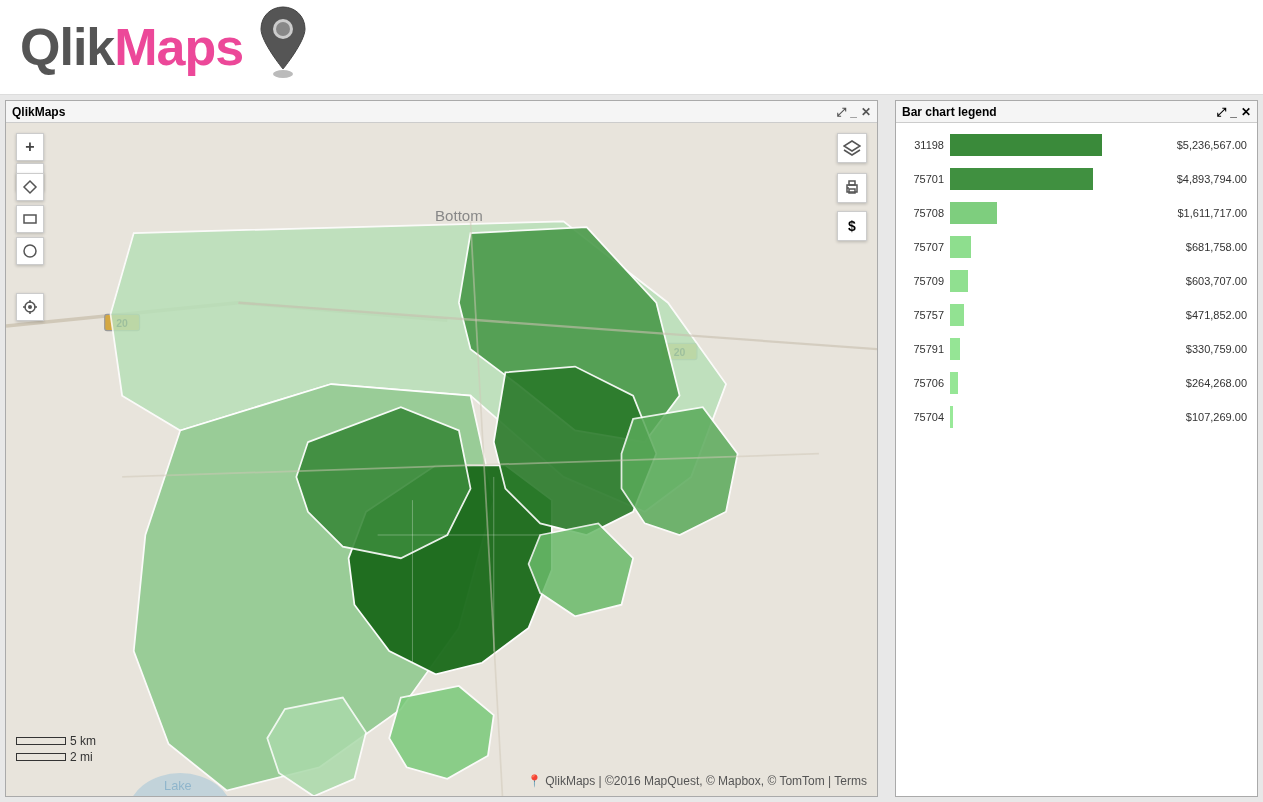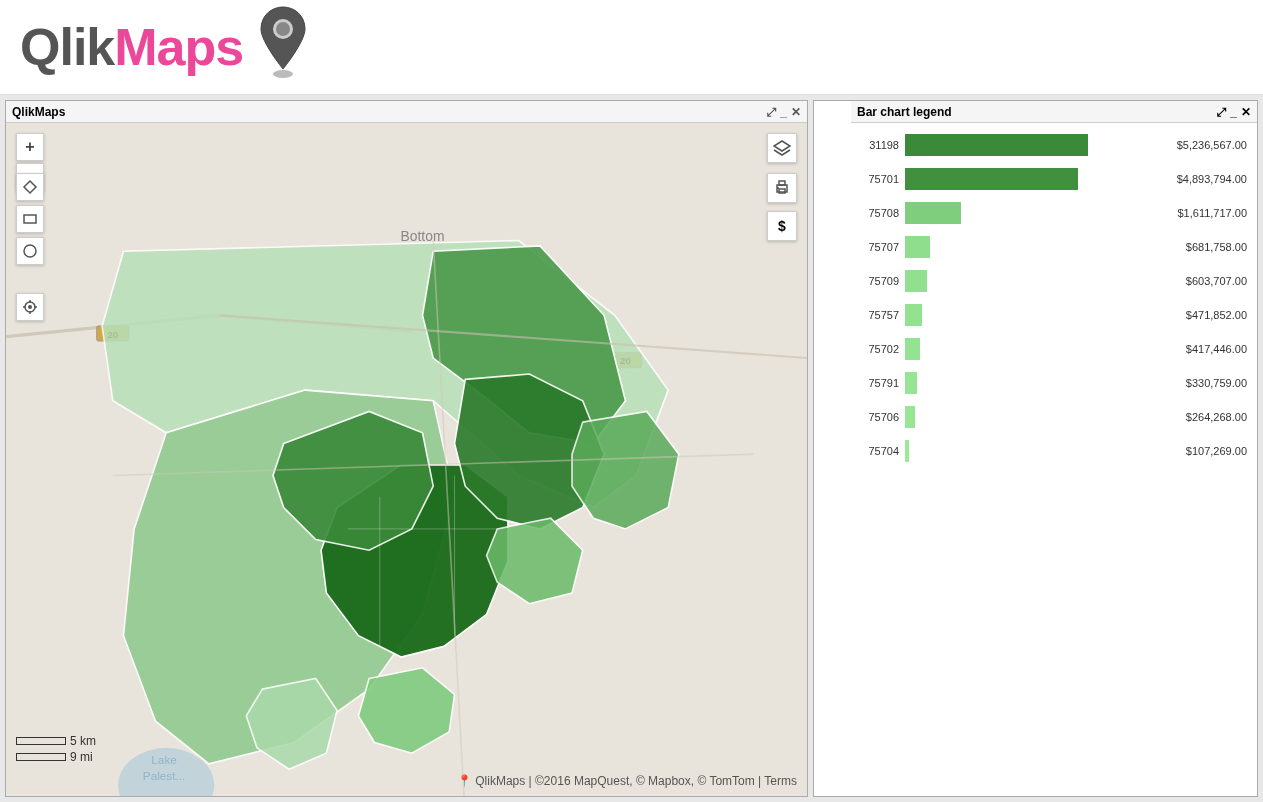--- a/index.html
+++ b/index.html
@@ -243,27 +243,26 @@
       z-index: 10;
     }
 
     #attribution a {
       color: #555;
       text-decoration: none;
     }
 
     
     #chart-panel {
-      width: 445px;
+      width: 363px;
       border: 1px solid #aaa;
-      margin: 5px 5px 5px 0;
+      margin: 5px 5px 5px 12px;
       background: #fff;
       display: flex;
       flex-direction: column;
-      padding-left: 37px;
     }
 
     #chart-titlebar {
       background: #f5f5f5;
       border-bottom: 1px solid #ccc;
       padding: 2px 6px;
       font-size: 12px;
       font-weight: bold;
       display: flex;
       align-items: center;
@@ -468,21 +467,21 @@
       <button id="dollar-btn">$</button>
 
       
       <div id="scale-bar">
         <div id="scale-bar-km">
           <div class="scale-line" style="border-right:1px solid #333;"></div>
           <span>5 km</span>
         </div>
         <div id="scale-bar-mi">
           <div class="scale-line" style="border-right:1px solid #333;"></div>
-          <span>9 mi</span>
+          <span>2 mi</span>
         </div>
       </div>
 
       
       <div id="attribution">
         <span style="color:#e55;">📍</span>
         <span> QlikMaps | ©2016 MapQuest, © Mapbox, © TomTom | </span>
         <a href="#">Terms</a>
       </div>
     </div>
@@ -536,27 +535,20 @@
             <div class="bar-value">$603,707.00</div>
           </div>
           <div class="bar-row">
             <div class="bar-zip">75757</div>
             <div class="bar-track">
               <div class="bar-fill" style="background-color: rgb(146, 226, 146); width: 6.2%;"></div>
             </div>
             <div class="bar-value">$471,852.00</div>
           </div>
           <div class="bar-row">
-            <div class="bar-zip">75702</div>
-            <div class="bar-track">
-              <div class="bar-fill" style="background-color: rgb(147, 227, 147); width: 5.5%;"></div>
-            </div>
-            <div class="bar-value">$417,446.00</div>
-          </div>
-          <div class="bar-row">
             <div class="bar-zip">75791</div>
             <div class="bar-track">
               <div class="bar-fill" style="background-color: rgb(149, 229, 149); width: 4.4%;"></div>
             </div>
             <div class="bar-value">$330,759.00</div>
           </div>
           <div class="bar-row">
             <div class="bar-zip">75706</div>
             <div class="bar-track">
               <div class="bar-fill" style="background-color: rgb(150, 230, 150); width: 3.5%;"></div>

